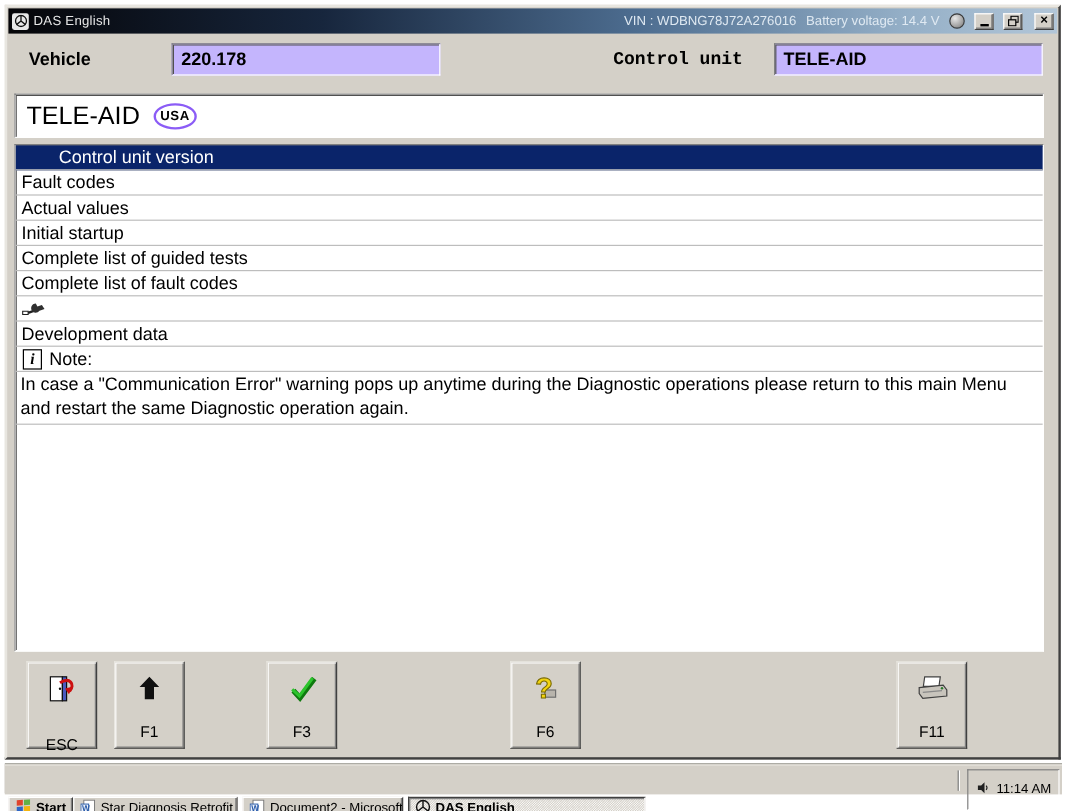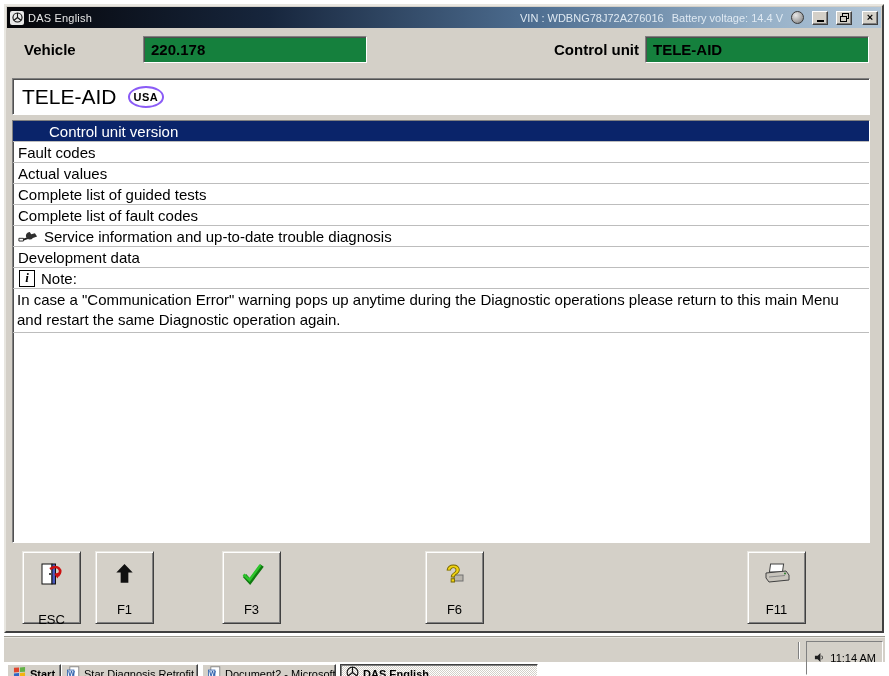--- a/index.html
+++ b/index.html
@@ -18,25 +18,25 @@
   .tb-info { font-size:11px; white-space:nowrap; }
   .globe-icon { width:13px; height:13px; border-radius:50%; background:radial-gradient(circle at 35% 30%,#e8e8e8,#9a9a9a 70%,#5a5a5a); border:1px solid #3a3a3a; }
   .win-btn { width:16px; height:14px; background:#d4d0c8; border:1px solid; border-color:#fff #404040 #404040 #fff;
              box-shadow:inset -1px -1px 0 #808080; display:flex; align-items:center; justify-content:center; color:#000; }
   .win-btn.close { margin-left:2px; }
   .glyph-min { width:7px; border-bottom:2px solid #000; align-self:flex-end; margin-bottom:2px; }
   .glyph-x { font-size:11px; font-weight:bold; line-height:1; }
 
   
   .field-label { position:absolute; font-size:15px; font-weight:bold; color:#000; }
-  .field-box { position:absolute; height:27px; background:#15803d; border:1px solid; border-color:#808080 #fff #fff #808080;
+  .field-box { position:absolute; height:27px; background:#c4b5fd; border:1px solid; border-color:#808080 #fff #fff #808080;
                box-shadow:inset 1px 1px 0 #505050; font-size:15px; font-weight:bold; padding:4px 7px; color:#000; }
   .lbl-vehicle { left:18px; top:35px; }
   .box-vehicle { left:137px; top:30px; width:224px; }
-  .lbl-cu { left:505px; top:35px; width:128px; text-align:right; }
+  .lbl-cu { left:505px; top:35px; width:128px; text-align:left;font-family:Liberation Mono, monospace; }
   .box-cu { left:639px; top:30px; width:224px; }
 
   
   .header-panel { position:absolute; left:6px; top:72px; width:858px; height:37px; background:#fff;
                   border:1px solid; border-color:#808080 #fff #fff #808080; box-shadow:inset 1px 1px 0 #505050;
                   display:flex; align-items:center; padding-left:9px; font-size:21px; color:#000; }
   .usa-badge { display:inline-flex; align-items:center; justify-content:center; margin-left:11px;
                min-width:35px; height:22px; border:2px solid #8b5cf6; border-radius:50%;
                font-size:11px; font-weight:bold; letter-spacing:0.5px; padding:0 4px; }
 
@@ -129,34 +129,36 @@
         <div class="menu-row selected">
           <span class="mi-label">Control unit version</span>
         </div>
         <div class="menu-row">
           <span class="mi-label">Fault codes</span>
         </div>
         <div class="menu-row">
           <span class="mi-label">Actual values</span>
         </div>
         <div class="menu-row">
+          <span class="mi-label">Initial startup</span>
+        </div>
+        <div class="menu-row">
           <span class="mi-label">Complete list of guided tests</span>
         </div>
         <div class="menu-row">
           <span class="mi-label">Complete list of fault codes</span>
         </div>
         <div class="menu-row">
           <span class="mi-icon">
             <svg width="20" height="13" viewBox="0 0 22 14">
               <path d="M1 9 H6 V12 H1 Z" fill="none" stroke="#202020"></path>
               <path d="M6 10.5 L13 8" stroke="#202020" stroke-width="2.2"></path>
               <path d="M13 2 a4.2 4.2 0 1 0 3.4 6.6 L21 7 L18.6 3.4 L14.5 4.6 Z" fill="#303030"></path>
             </svg>
           </span>
-          <span class="mi-label">Service information and up-to-date trouble diagnosis</span>
         </div>
         <div class="menu-row">
           <span class="mi-label">Development data</span>
         </div>
         <div class="menu-row">
           <span class="mi-icon">
             <span class="info-box">i</span>
           </span>
           <span class="mi-label">Note:</span>
         </div>

